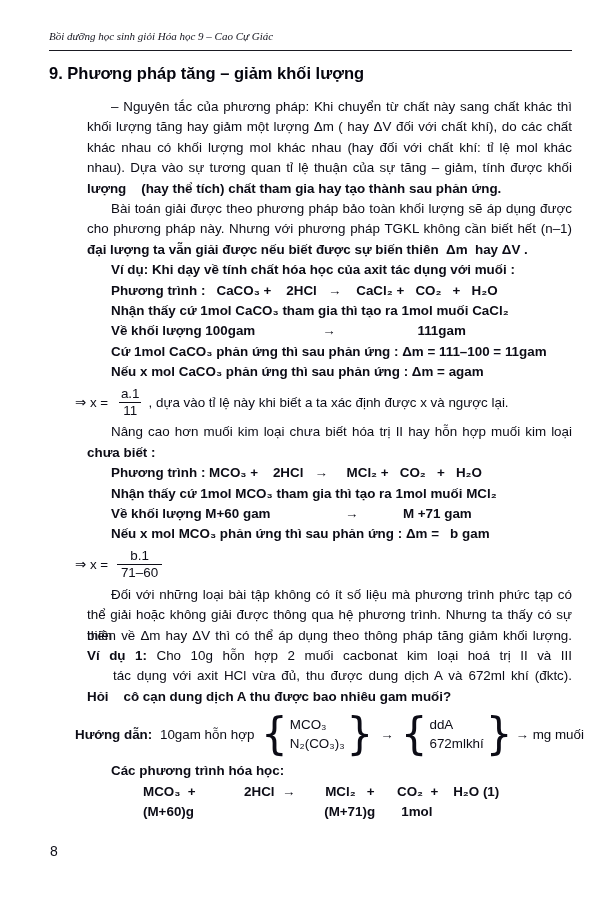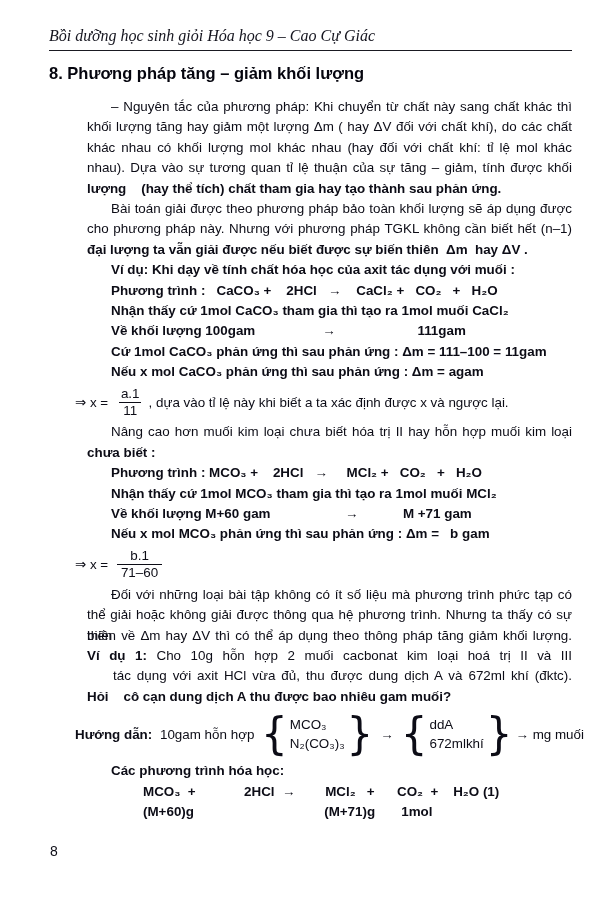--- a/index.html
+++ b/index.html
@@ -9,21 +9,21 @@
     background:#ffffff;
     overflow:hidden;
     font-family:"Liberation Sans","DejaVu Sans",sans-serif;
     color:#0c0c16;
   }
   .content{margin-left:49px;width:523px;}
   .rh{
     padding-top:26px;
     font-family:"Liberation Serif","DejaVu Serif",serif;
     font-style:italic;
-    font-size:16px;
+    font-size:11px;
     line-height:20px;
     color:#14141e;
   }
   .rule{border-bottom:1.7px solid #1a1a22;margin-top:4px;}
   .heading{
     margin-top:11px;
     font-size:16.5px;
     font-weight:bold;
     line-height:22px;
     color:#05050e;
@@ -50,21 +50,21 @@
 </style>
 </head>
 <body>
 
 <div class="page">
   <div class="content">
 
     <div class="rh">Bồi dưỡng học sinh giỏi Hóa học 9 – Cao Cự Giác</div>
     <div class="rule"></div>
 
-    <div class="heading">8. Phương pháp tăng – giảm khối lượng</div>
+    <div class="heading">9. Phương pháp tăng – giảm khối lượng</div>
 
     <div class="body">
       <div class="ln ind1 just">– Nguyên tắc của phương pháp: Khi chuyển từ chất này sang chất khác thì</div>
       <div class="ln just">khối lượng tăng hay giảm một lượng Δm ( hay ΔV đối với chất khí), do các chất</div>
       <div class="ln just">khác nhau có khối lượng mol khác nhau (hay đối với chất khí: tỉ lệ mol khác</div>
       <div class="ln just">nhau). Dựa vào sự tương quan tỉ lệ thuận của sự tăng – giảm, tính được khối</div>
       <div class="ln pre">lượng    (hay thể tích) chất tham gia hay tạo thành sau phản ứng.</div>
       <div class="ln ind1 just">Bài toán giải được theo phương pháp bảo toàn khối lượng sẽ áp dụng được</div>
       <div class="ln just">cho phương pháp này. Nhưng với phương pháp TGKL không cần biết hết (n–1)</div>
       <div class="ln pre">đại lượng ta vẫn giải được nếu biết được sự biến thiên  Δm  hay ΔV .</div>

